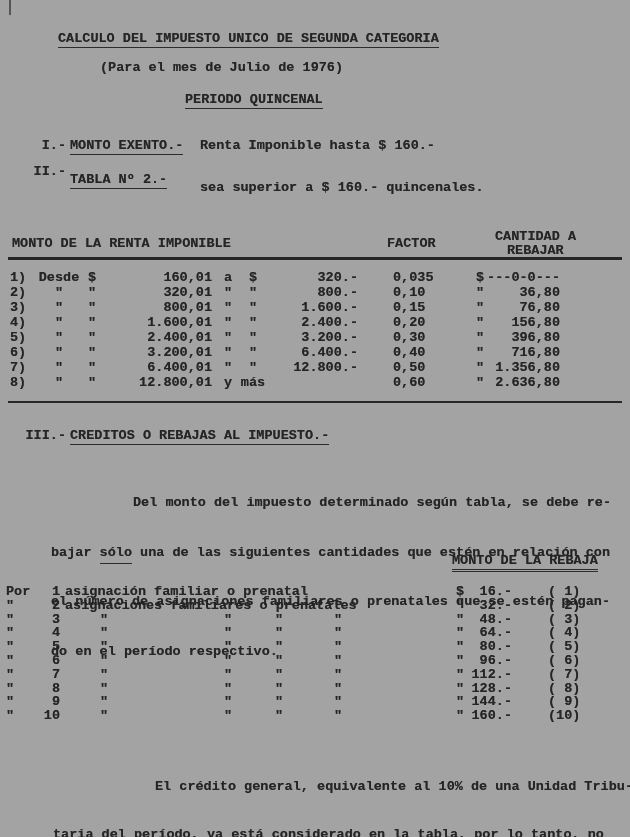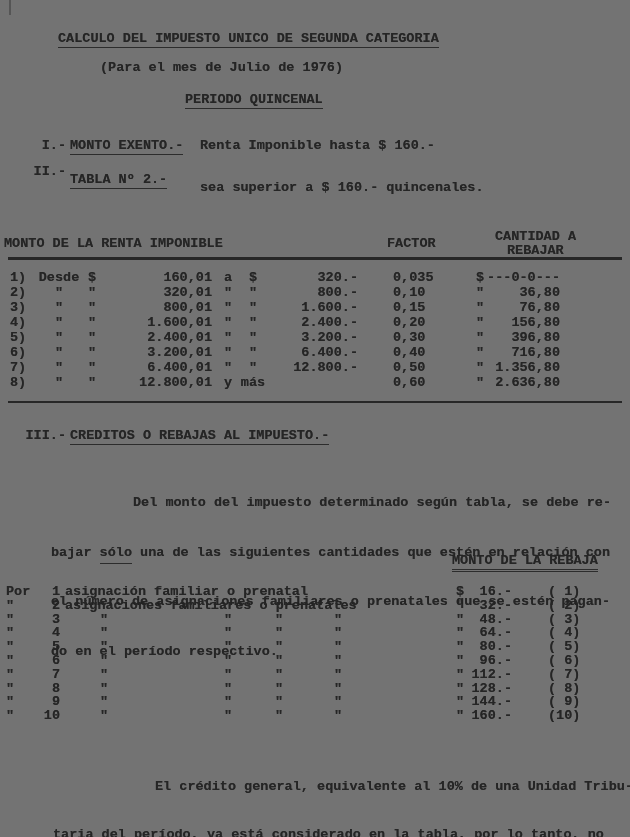--- a/index.html
+++ b/index.html
@@ -1,20 +1,20 @@
 <!DOCTYPE html>
 <html><head>
 <meta charset="utf-8">
 <style>
   html,body{margin:0;padding:0;background:#e8e8e6;}
   .page{
     position:relative;
     width:630px;height:837px;
     margin:0 auto;
-    background:#737373;
+    background:#a3a3a3;
     font-family:"Liberation Mono","DejaVu Sans Mono",monospace;
     font-size:13.5px;
     font-weight:bold;
     color:#252525;
     line-height:15px;
     overflow:hidden;
     text-shadow:0 0 0.5px rgba(20,20,20,0.55);
   }
   .abs{position:absolute;white-space:pre;}
   .u{border-bottom:1.6px solid #2c2c2c;padding-bottom:1px;}
@@ -69,21 +69,21 @@
   <div class="abs u" style="left:185px;top:92px;">PERIODO QUINCENAL</div>
 
   <div class="abs" style="left:0;top:138px;width:66px;text-align:right;">I.-</div>
   <div class="abs u" style="left:70px;top:138px;">MONTO EXENTO.-</div>
   <div class="abs" style="left:200px;top:138px;">Renta Imponible hasta $ 160.-</div>
 
   <div class="abs" style="left:0;top:164px;width:66px;text-align:right;">II.-</div>
   <div class="abs u" style="left:70px;top:164px;margin-top:8px;">TABLA Nº 2.-</div>
   <div class="abs" style="left:200px;top:180px;">sea superior a $ 160.- quincenales.</div>
 
-  <div class="abs" style="left:4px;top:236px;">MONTO DE LA RENTA IMPONIBLE</div>
+  <div class="abs" style="left:12px;top:236px;">MONTO DE LA RENTA IMPONIBLE</div>
   <div class="abs" style="left:387px;top:236px;">FACTOR</div>
   <div class="abs" style="left:495px;top:229px;">CANTIDAD A</div>
   <div class="abs" style="left:507px;top:243px;">REBAJAR</div>
   <div class="rule" style="left:8px;top:257px;width:614px;height:3px;"></div>
 
   <div class="tax-rows">
 
       <div class="tx-row">
         <span class="tn">1)</span>
         <span class="td">Desde</span>

